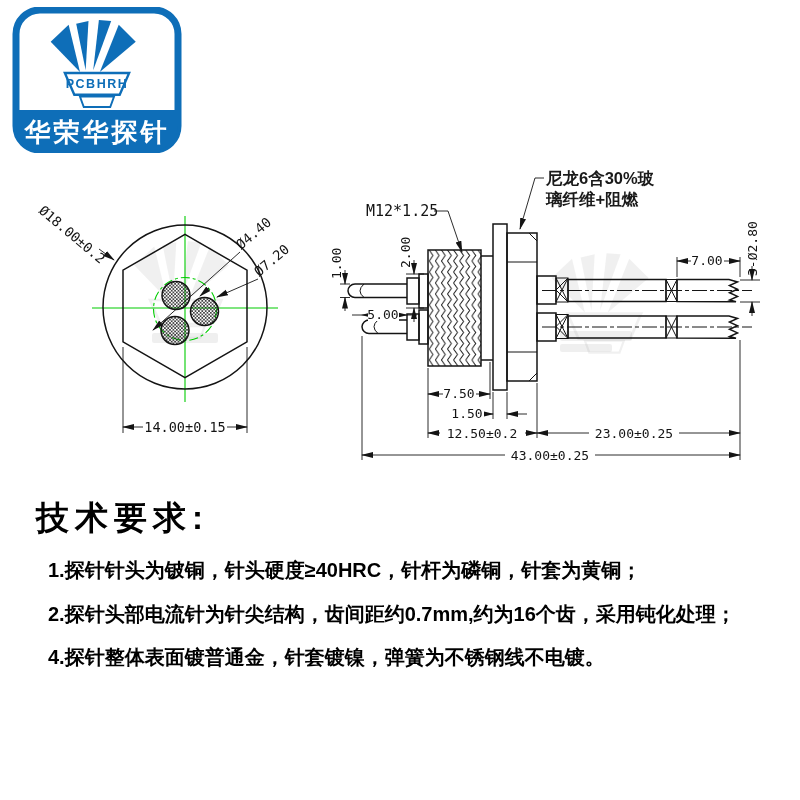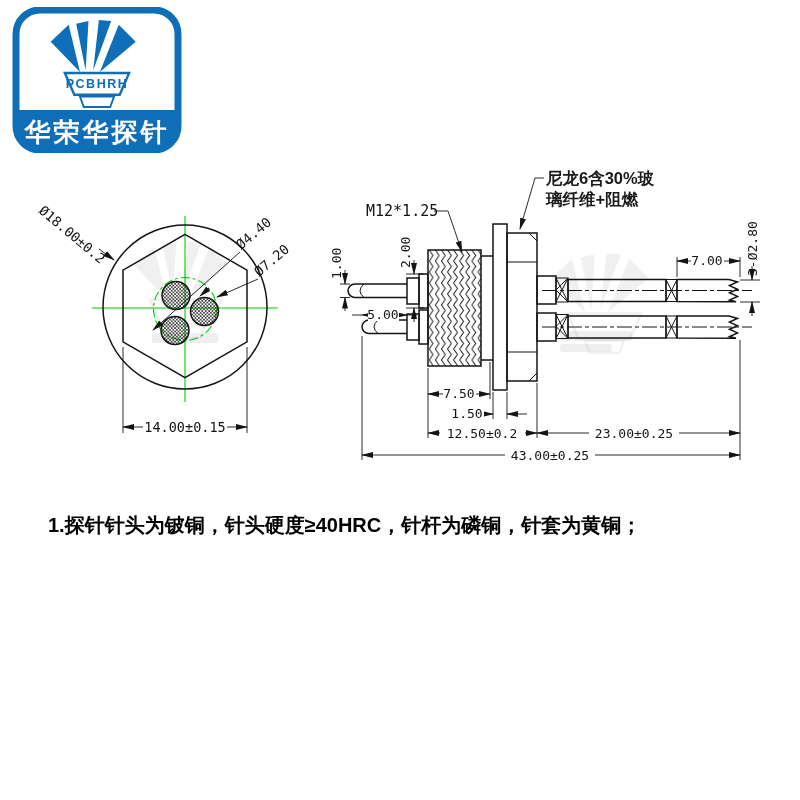--- a/index.html
+++ b/index.html
@@ -248,16 +248,19 @@
 
   <svg class="logo" viewBox="0 0 170 146">
     <rect x="4" y="3" width="162" height="140" rx="24" fill="#ffffff" stroke="#0e6eb8" stroke-width="7"></rect>
     <use href="#crown" x="0" y="0" width="104" height="95" transform="translate(33,10)" style="color:#0e6eb8"></use>
     <text x="85" y="81" text-anchor="middle" font-size="12.5" font-weight="bold" letter-spacing="1.5" fill="#0e6eb8" font-family="Liberation Sans,sans-serif">PCBHRH</text>
     <path d="M4,103 H166 V119 A24,24 0 0 1 142,143 H28 A24,24 0 0 1 4,119 Z" fill="#0e6eb8"></path>
     <text x="85" y="134" text-anchor="middle" font-size="26" font-weight="bold" letter-spacing="3" fill="#ffffff" font-family="Liberation Sans,sans-serif">华荣华探针</text>
   </svg>
 
   <div class="tech">
+    <div class="tech-title">技术要求:</div>
     <div class="tech-item">1.探针针头为铍铜，针头硬度≥40HRC，针杆为磷铜，针套为黄铜；</div>
+    <div class="tech-item">2.探针头部电流针为针尖结构，齿间距约0.7mm,约为16个齿，采用钝化处理；</div>
+    <div class="tech-item">4.探针整体表面镀普通金，针套镀镍，弹簧为不锈钢线不电镀。</div>
   </div>
 
 </div>
 
 </body></html>

